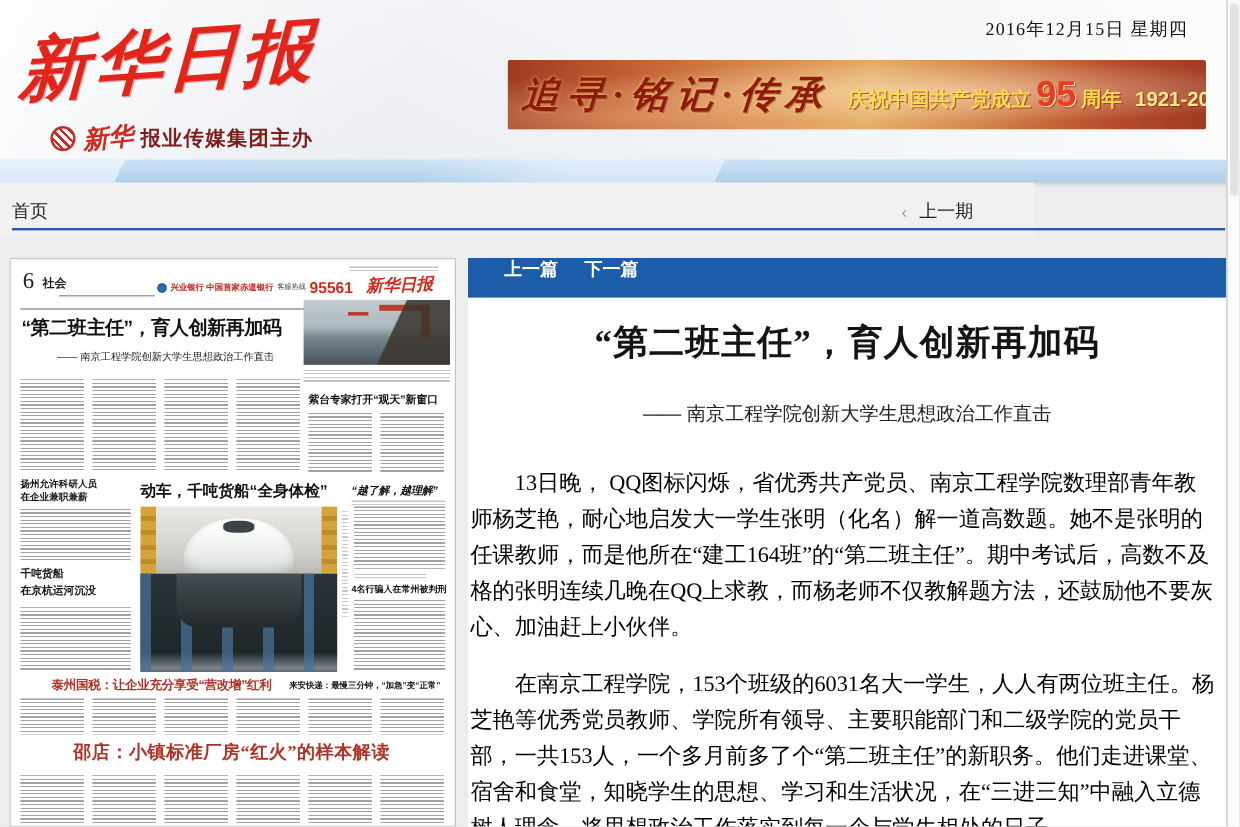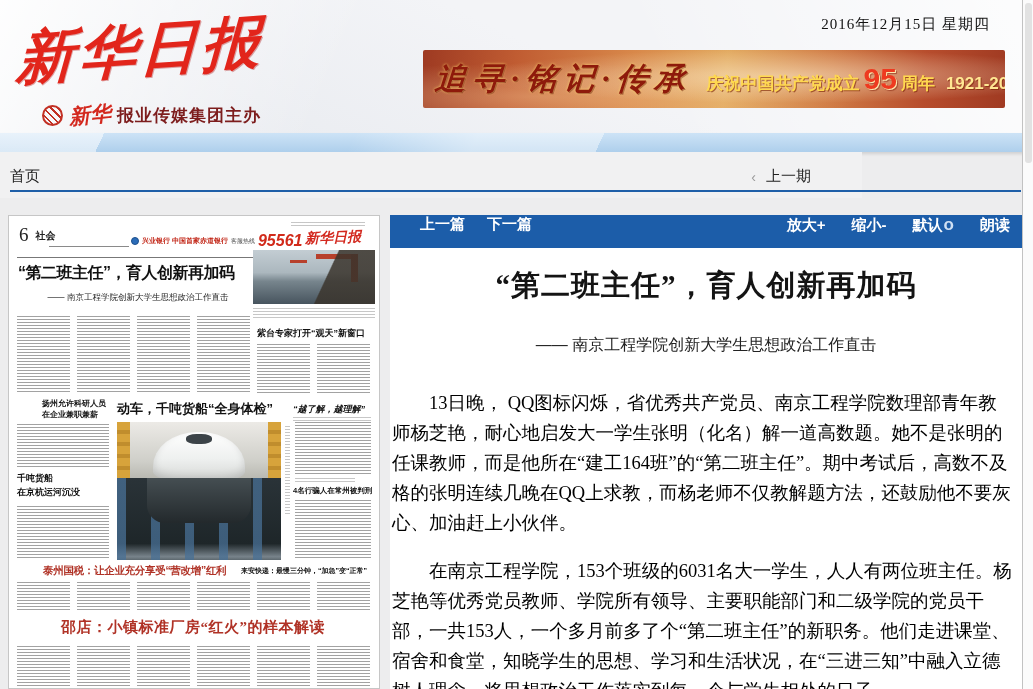--- a/index.html
+++ b/index.html
@@ -106,21 +106,21 @@
   .thumb-card .abs { position:absolute; }
   .tx { position:absolute; background-image:repeating-linear-gradient(180deg, rgba(70,70,70,.5) 0px, rgba(70,70,70,.5) 1px, transparent 1px, transparent 3px); }
   .tx-light { position:absolute; background-image:repeating-linear-gradient(180deg, rgba(130,130,130,.45) 0px, rgba(130,130,130,.45) 1px, transparent 1px, transparent 3px); }
   .np-rule { position:absolute; background:#8a8a8a; height:1px; }
   .np-pagenum { font-family:"Liberation Serif","DejaVu Serif",serif; font-size:19px; color:#222; }
   .np-section { font-size:10px; font-weight:bold; color:#222; }
   .np-ad { display:flex; align-items:center; gap:3px; white-space:nowrap; }
   .np-ad .dot { width:8px; height:8px; border-radius:50%; background:#2b6cb8; border:1px solid #1c4f8d; }
   .np-ad .bank { color:#c22718; font-size:7px; font-weight:bold; }
   .np-ad .hot { color:#444; font-size:6px; }
-  .np-ad .num { color:#d12a1a; font-size:16px; font-weight:bold; font-style:italic; }
+  .np-ad .num { color:#d12a1a; font-size:13px; font-weight:bold; }
   .np-masthead-sm {
     color:#d3281e; font-family:"Liberation Serif","DejaVu Serif",serif; font-weight:bold;
     font-style:italic; font-size:14px; white-space:nowrap; transform:rotate(-2deg);
   }
   .np-headline { font-weight:bold; color:#111; white-space:nowrap; }
   .np-headline-red { font-weight:bold; color:#b03226; white-space:nowrap; }
   .photo { position:absolute; overflow:hidden; }
   
   .harbor { background:linear-gradient(180deg,#c3cdd3 0%,#abb7be 42%,#77858d 58%,#47545e 100%); }
   .harbor .beam { position:absolute; left:52%; top:7%; width:34%; height:9%; background:#b7402c; }
@@ -213,21 +213,21 @@
     <div class="tx-light" style="left:244px; top:92px; width:122px; height:11px;"></div>
 
     <div class="tx" style="left:8px;   top:100px; width:53px; height:78px;"></div>
     <div class="tx" style="left:68px;  top:100px; width:53px; height:78px;"></div>
     <div class="tx" style="left:128px; top:100px; width:53px; height:78px;"></div>
     <div class="tx" style="left:188px; top:100px; width:53px; height:78px;"></div>
     <div class="abs np-headline" style="left:248px; top:111px; font-size:9px;text-align:right;">紫台专家打开“观天”新窗口</div>
     <div class="tx" style="left:248px; top:128px; width:53px; height:50px;"></div>
     <div class="tx" style="left:308px; top:128px; width:53px; height:50px;"></div>
 
-    <div class="abs np-headline" style="left:8px; top:182px; font-size:8px; line-height:1.4;margin-left:25px;">
+    <div class="abs np-headline" style="left:8px; top:182px; font-size:8px; line-height:1.4;">
       <div>扬州允许科研人员</div>
       <div>在企业兼职兼薪</div>
     </div>
     <div class="abs np-headline" style="left:108px; top:184px; font-size:13px;">动车，千吨货船“全身体检”</div>
     <div class="abs np-headline" style="left:284px; top:187px; font-size:9px;font-style:italic;">“越了解，越理解”</div>
     <div class="tx-light" style="left:284px; top:201px; width:78px; height:4px;"></div>
 
     <div class="photo train-top" style="left:108px; top:206px; width:164px; height:56px;">
       <span class="ypill-l"></span>
         <span class="ypill-r"></span>
@@ -271,28 +271,20 @@
     <div class="tx" style="left:308px; top:430px; width:53px; height:40px;"></div>
   </div>
 
   <div class="reader-card">
     <div class="toolbar">
       <div class="left-group">
         <span class="tb-btn">上一篇</span>
         <span class="tb-btn">下一篇</span>
       </div>
       <div class="spacer"></div>
-      <div class="right-group">
-        <span class="tb-btn">放大+</span>
-        <span class="tb-btn">缩小-</span>
-        <span class="tb-btn">
-          <span>默认</span><span class="default-badge">o</span>
-        </span>
-        <span class="tb-btn">朗读</span>
-      </div>
     </div>
     <div class="article-title">“第二班主任”，育人创新再加码</div>
     <div class="article-subtitle">—— 南京工程学院创新大学生思想政治工作直击</div>
     <div class="article-body">
       <p>13日晚， QQ图标闪烁，省优秀共产党员、南京工程学院数理部青年教师杨芝艳，耐心地启发大一学生张明（化名）解一道高数题。她不是张明的任课教师，而是他所在“建工164班”的“第二班主任”。期中考试后，高数不及格的张明连续几晚在QQ上求教，而杨老师不仅教解题方法，还鼓励他不要灰心、加油赶上小伙伴。</p>
       <p>在南京工程学院，153个班级的6031名大一学生，人人有两位班主任。杨芝艳等优秀党员教师、学院所有领导、主要职能部门和二级学院的党员干部，一共153人，一个多月前多了个“第二班主任”的新职务。他们走进课堂、宿舍和食堂，知晓学生的思想、学习和生活状况，在“三进三知”中融入立德树人理念，将思想政治工作落实到每一个与学生相处的日子。</p>
     </div>
 
   </div>
 

